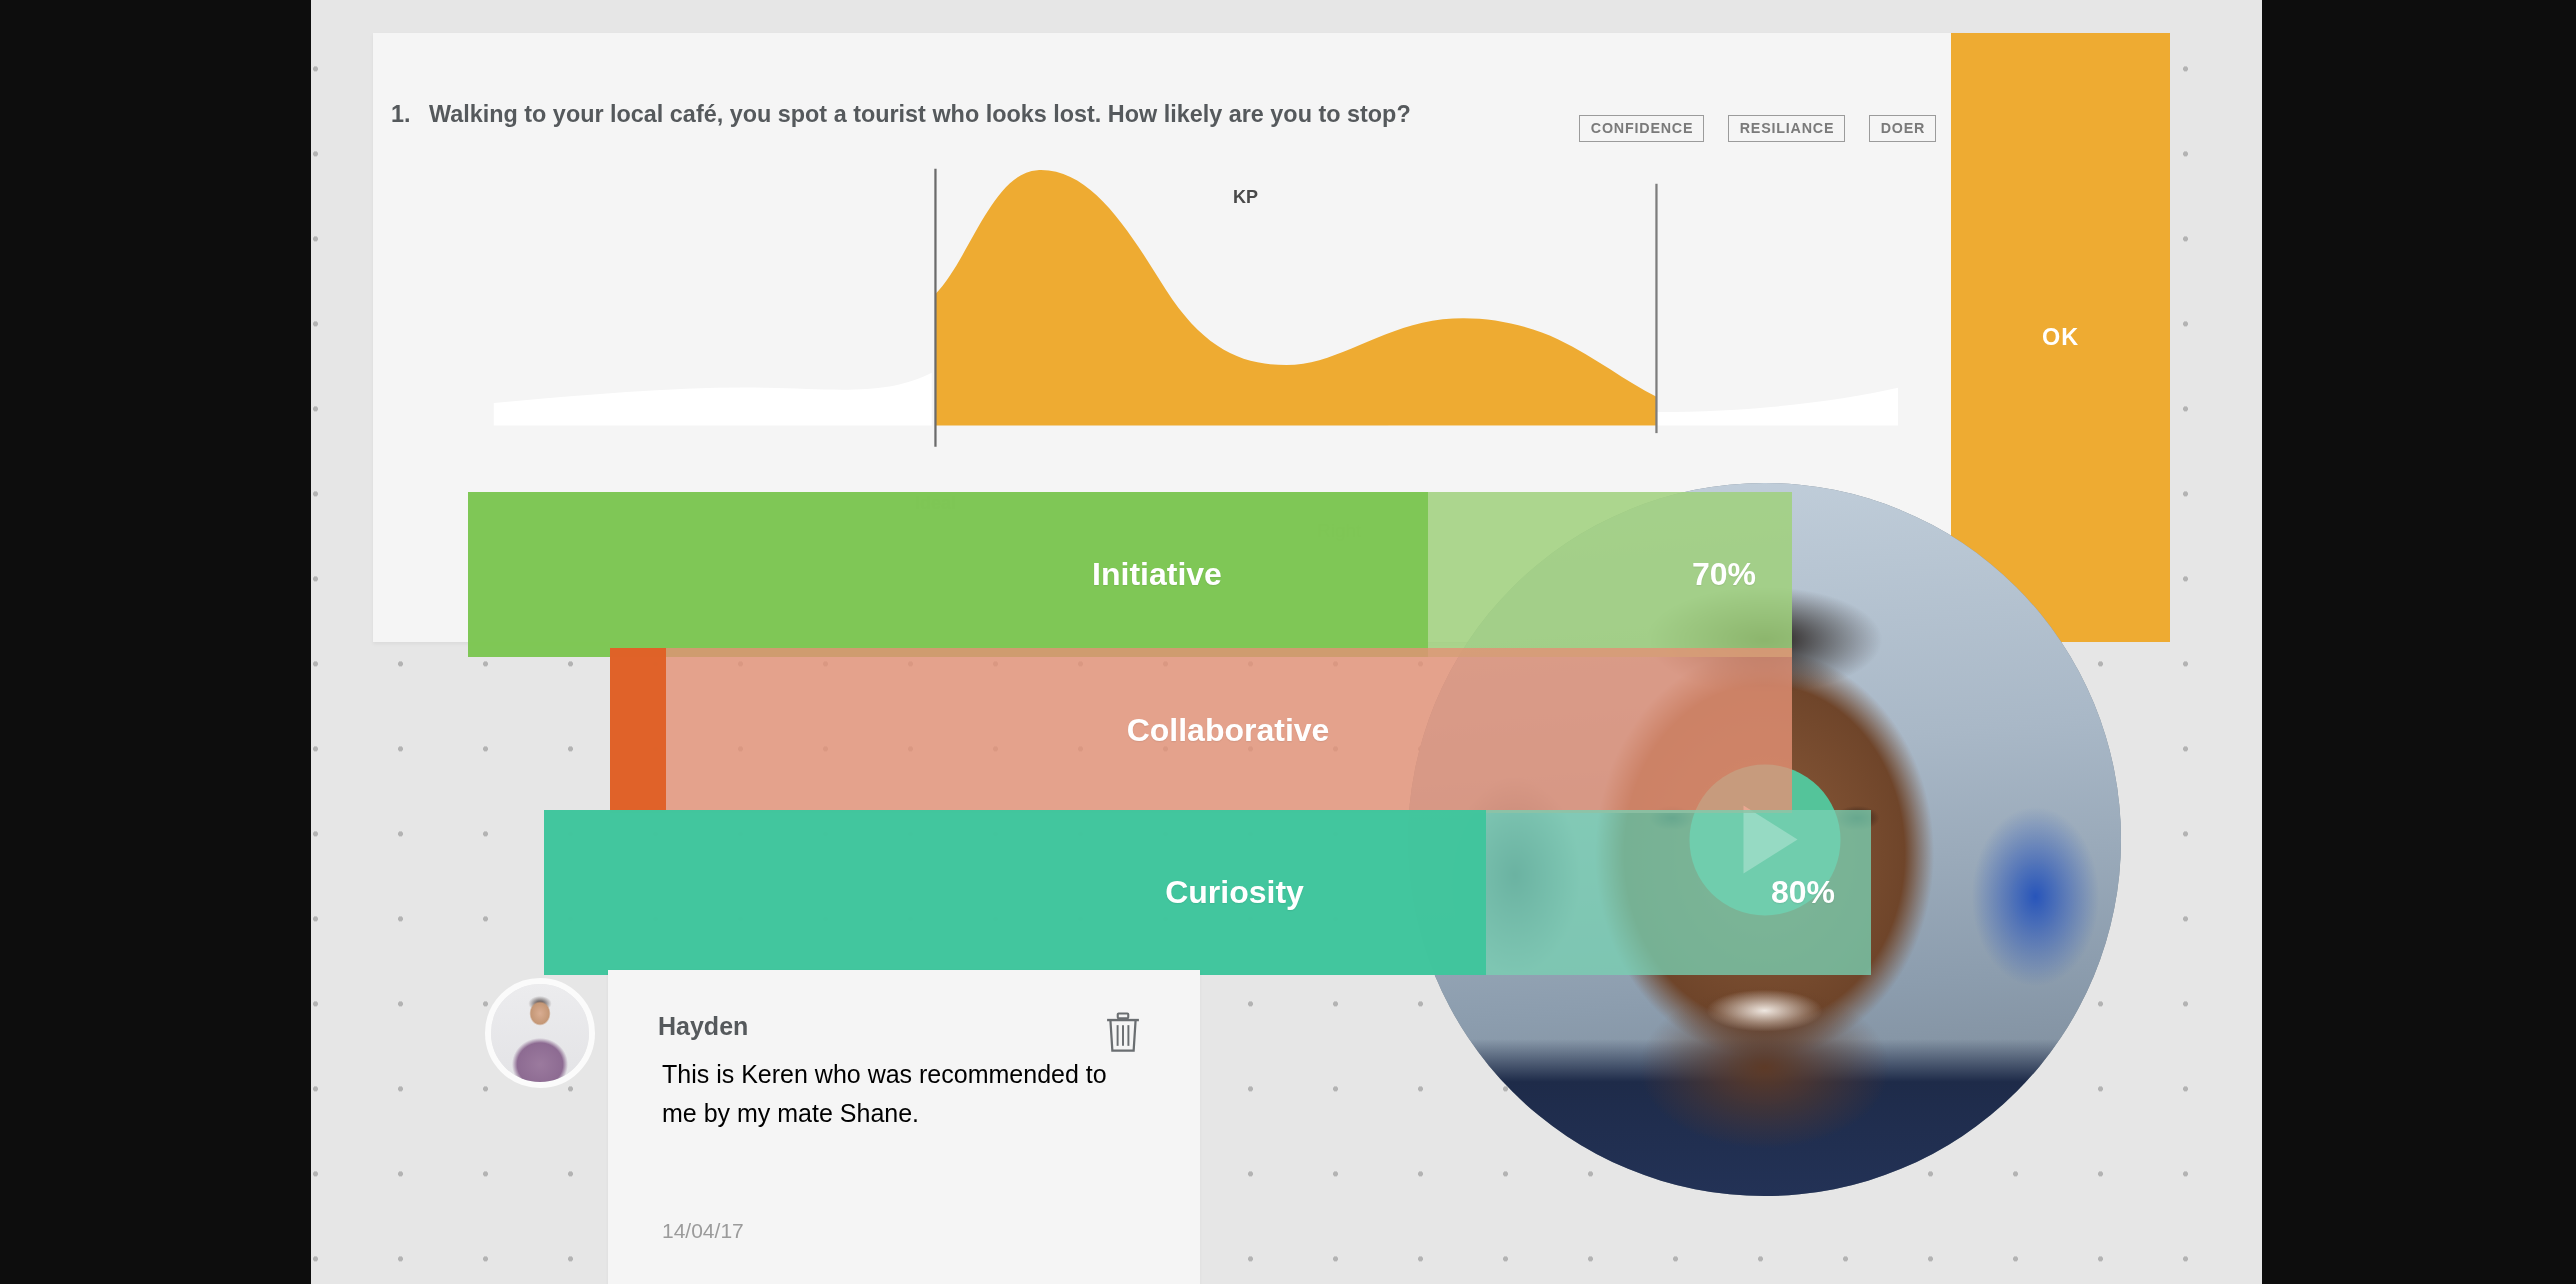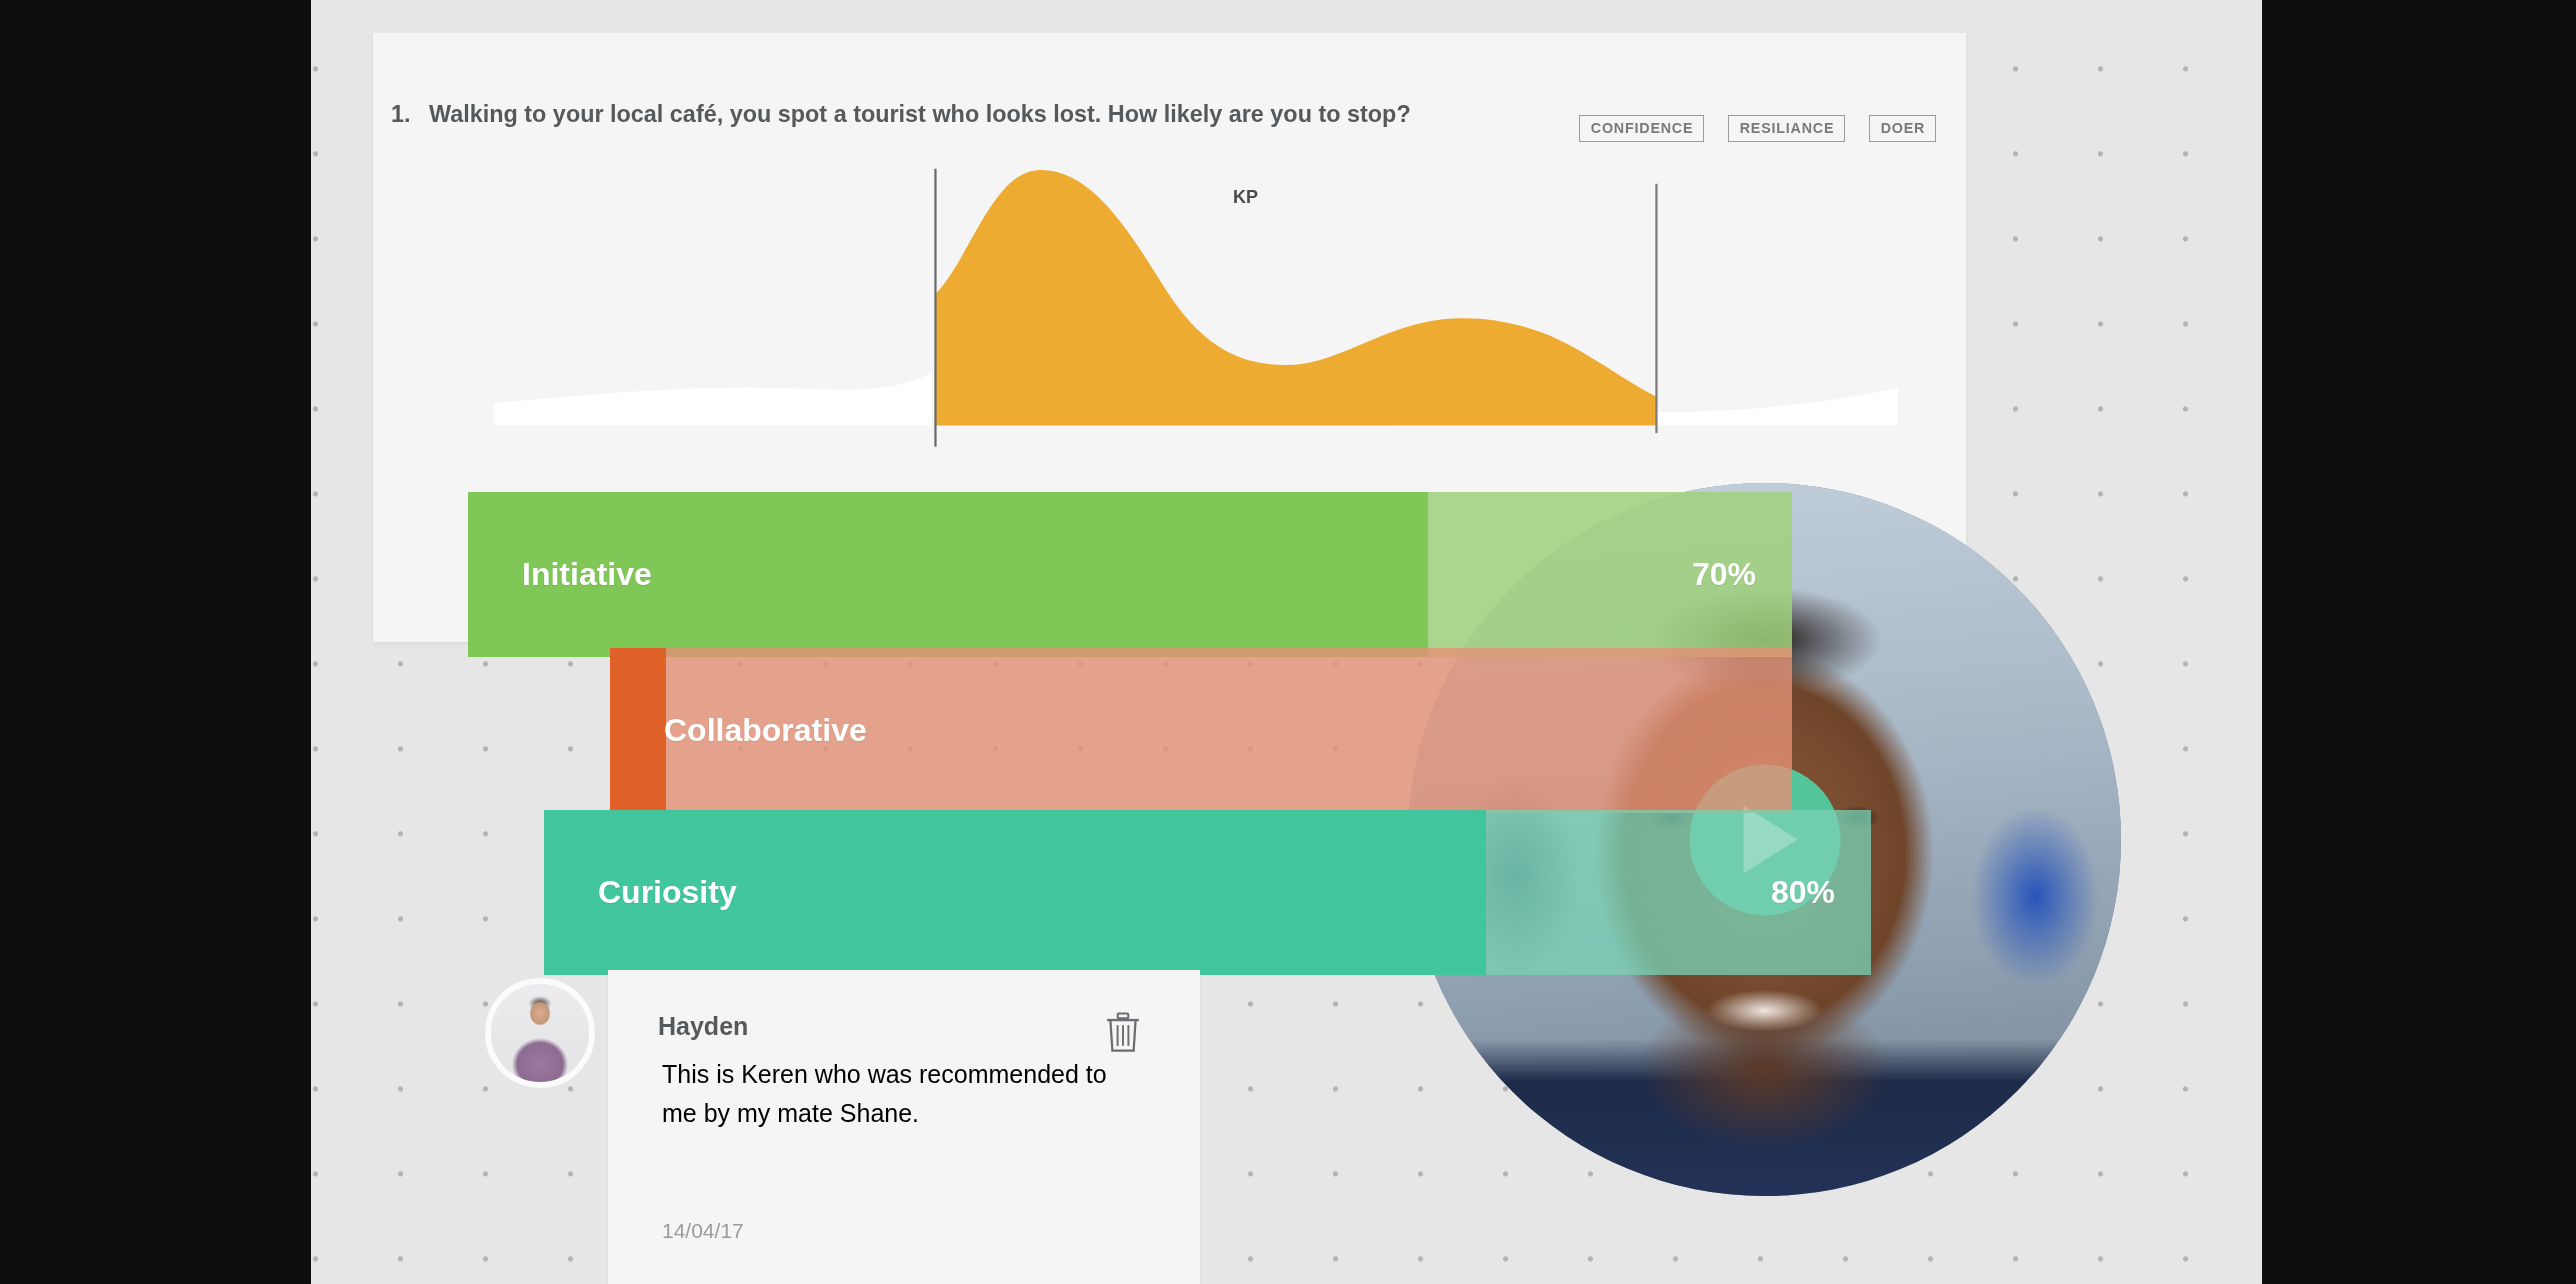--- a/index.html
+++ b/index.html
@@ -217,20 +217,21 @@
     border-bottom: 34px solid transparent;
     border-left: 54px solid #ffffff;
   }
 
   
   .bar-row {
     position: absolute;
     z-index: 14;
     display: flex;
     align-items: center;
+    justify-content: center;
   }
   .bar-track {
     position: absolute;
     inset: 0;
   }
   .bar-fill {
     position: absolute;
     left: 0;
     top: 0;
     bottom: 0;
@@ -392,20 +393,21 @@
 
           <line x1="1700" y1="50" x2="1700" y2="380" stroke="#7d7d7d" stroke-width="3"></line>
         </svg>
 
         <span class="marker-label" id="kp-label">KP</span>
         <span class="marker-label" id="ideal-label">Ideal</span>
         <span class="marker-label" id="right-label">Right</span>
       </div>
     </div>
 
+    <button id="ok-button">OK</button>
 
     <div class="bar-row" id="bar-initiative">
       <div class="bar-track"></div>
       <div class="bar-fill"></div>
       <span class="bar-label">Initiative</span>
       <span class="bar-pct">70%</span>
     </div>
 
     <div class="bar-row" id="bar-collaborative">
       <div class="bar-track"></div>

